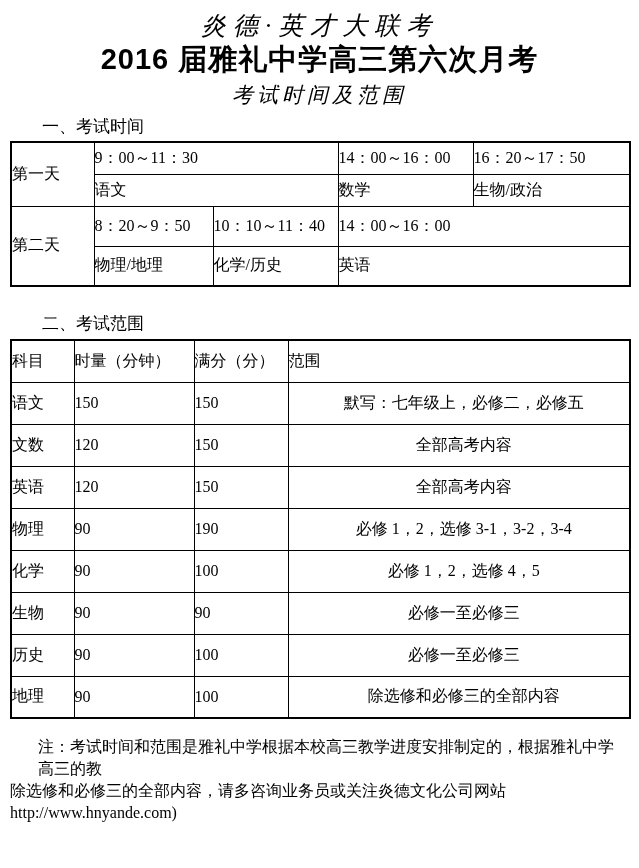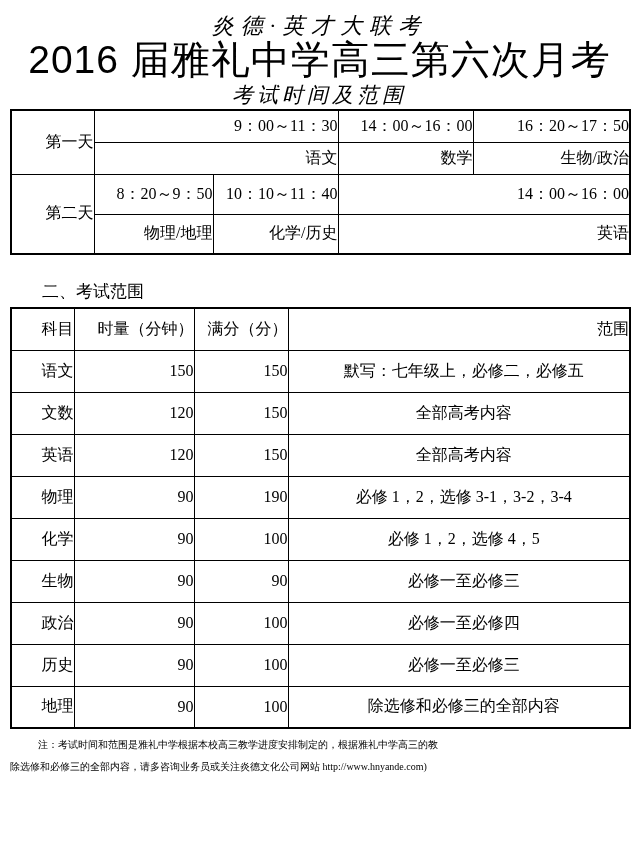--- a/index.html
+++ b/index.html
@@ -10,29 +10,29 @@
     color: #000000;
     overflow: hidden;
   }
   .page { padding: 0 10px; }
 
   
   .brand {
     margin-top: 10px;
     text-align: center;
     font-style: italic;
-    font-size: 22px;
+    font-size: 25px;
     letter-spacing: 7px;
     line-height: 32px;
   }
   .main-title {
     text-align: center;
     font-family: "Liberation Sans", "DejaVu Sans", sans-serif;
-    font-weight: normal;
-    font-size: 39px;
+    font-weight: bold;
+    font-size: 29px;
     line-height: 35px;
     letter-spacing: 1px;
   }
   .subtitle {
     text-align: center;
     font-style: italic;
     font-size: 21px;
     letter-spacing: 4px;
     line-height: 28px;
     margin-top: 4px;
@@ -51,21 +51,21 @@
   table {
     border-collapse: collapse;
     table-layout: fixed;
     width: 619px;
     border: 2px solid #000;
   }
   td, th {
     border: 1px solid #000;
     font-size: 16px;
     font-weight: normal;
-    text-align: right;
+    text-align: left;
     vertical-align: middle;
     padding: 0;
     overflow: hidden;
     white-space: nowrap;
   }
 
   
   .t1 .c-a { width: 83px; }
   .t1 .c-b { width: 119px; }
   .t1 .c-c { width: 125px; }
@@ -78,36 +78,37 @@
   .t2 .c-1 { width: 63px; }
   .t2 .c-2 { width: 120px; }
   .t2 .c-3 { width: 94px; }
   .t2 .c-4 { width: 342px; }
   .t2 th { height: 42px; }
   .t2 td { height: 42px; }
   .t2 td.scope { text-align: center; padding-left: 10px; }
 
   
   .footnote {
-    margin-top: 5px;
-    font-size: 10px;
+    margin-top: 17px;
+    font-size: 16px;
     line-height: 22px;
   }
   .footnote .line1 { padding-left: 28px; }
   .footnote .line2 { padding-left: 0; }
 </style>
 </head>
 <body>
 
 <div class="page">
 
   <div class="brand">炎德·英才大联考</div>
   <h1 class="main-title">2016 届雅礼中学高三第六次月考</h1>
   <div class="subtitle">考试时间及范围</div>
 
+  <div class="sec-heading first">一、考试时间</div>
 
   <table class="t1">
     <colgroup>
       <col class="c-a">
         <col class="c-b">
         <col class="c-c">
         <col class="c-d">
         <col class="c-e">
     </colgroup>
     <tbody>
@@ -184,26 +185,20 @@
         <td>100</td>
         <td class="scope">必修 1，2，选修 4，5</td>
       </tr>
       <tr>
         <td>生物</td>
         <td>90</td>
         <td>90</td>
         <td class="scope">必修一至必修三</td>
       </tr>
       <tr>
-        <td>政治</td>
-        <td>90</td>
-        <td>100</td>
-        <td class="scope">必修一至必修四</td>
-      </tr>
-      <tr>
         <td>历史</td>
         <td>90</td>
         <td>100</td>
         <td class="scope">必修一至必修三</td>
       </tr>
       <tr>
         <td>地理</td>
         <td>90</td>
         <td>100</td>
         <td class="scope">除选修和必修三的全部内容</td>

